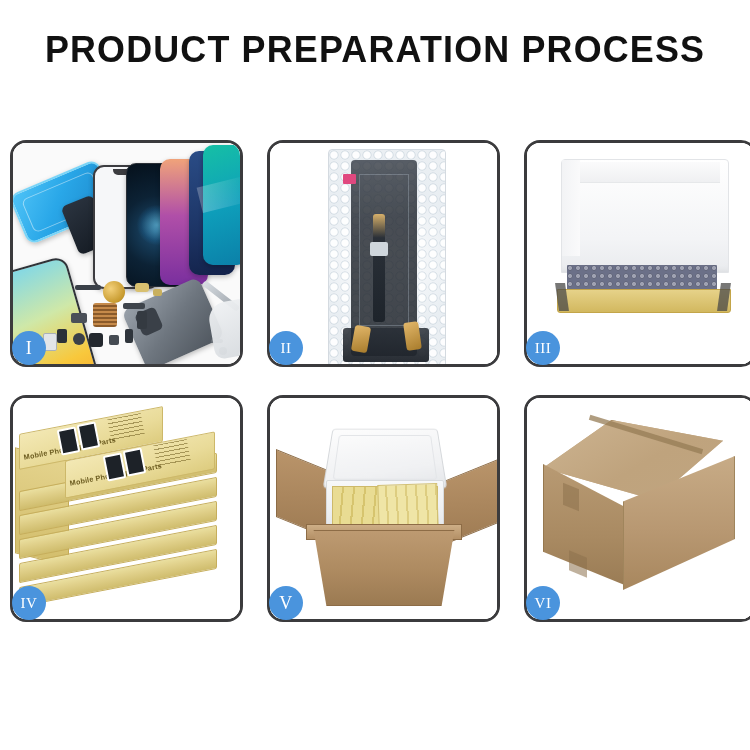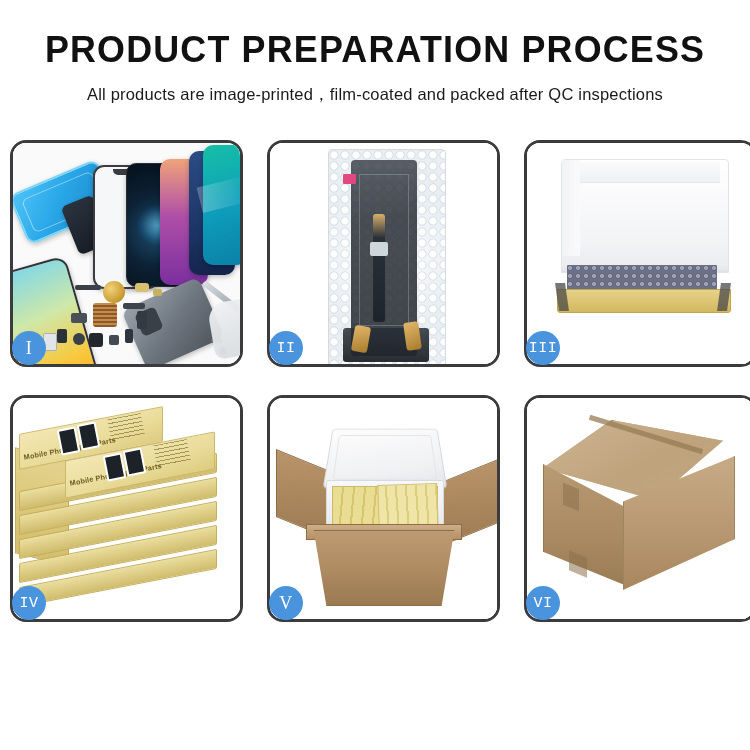--- a/index.html
+++ b/index.html
@@ -80,21 +80,21 @@
     display: flex;
     align-items: center;
     justify-content: center;
     font-family: "Liberation Serif", serif;
     font-size: 18px;
     letter-spacing: 0.5px;
     line-height: 1;
     z-index: 6;
     box-shadow: 0 0 0 0 rgba(0,0,0,0);
   }
-  .badge.wide { font-size: 15px; font-family: Liberation Mono, monospace; }
+  .badge.wide { font-size: 15px; }
 
   
   .scene-parts { position:absolute; inset:0; background:#fafafa; }
   .ph {
     position: absolute;
     border-radius: 9px;
     box-shadow: 0 2px 5px rgba(0,0,0,0.25);
   }
   .ph-blue-flat {
     left: 2px; top: 32px; width: 92px; height: 50px;
@@ -445,21 +445,20 @@
   .sc-tape-b{
     position:absolute; left:42px; top:156px; width:18px; height:20px;
     background: rgba(141,113,76,.55); transform: skewY(22deg);
   }
 </style>
 </head>
 <body>
 
 <div class="header">
   <h1 class="page-title">PRODUCT PREPARATION PROCESS</h1>
-  <p class="page-subtitle">All products are image-printed，film-coated and packed after QC inspections</p>
 </div>
 
 <div class="grid">
 
   <div class="panel">
     <div class="panel-inner">
       <div class="scene-parts">
         <div class="ph ph-blue-flat"></div>
         <div class="ph ph-dark-small"></div>
         <div class="ph ph-white"></div>

